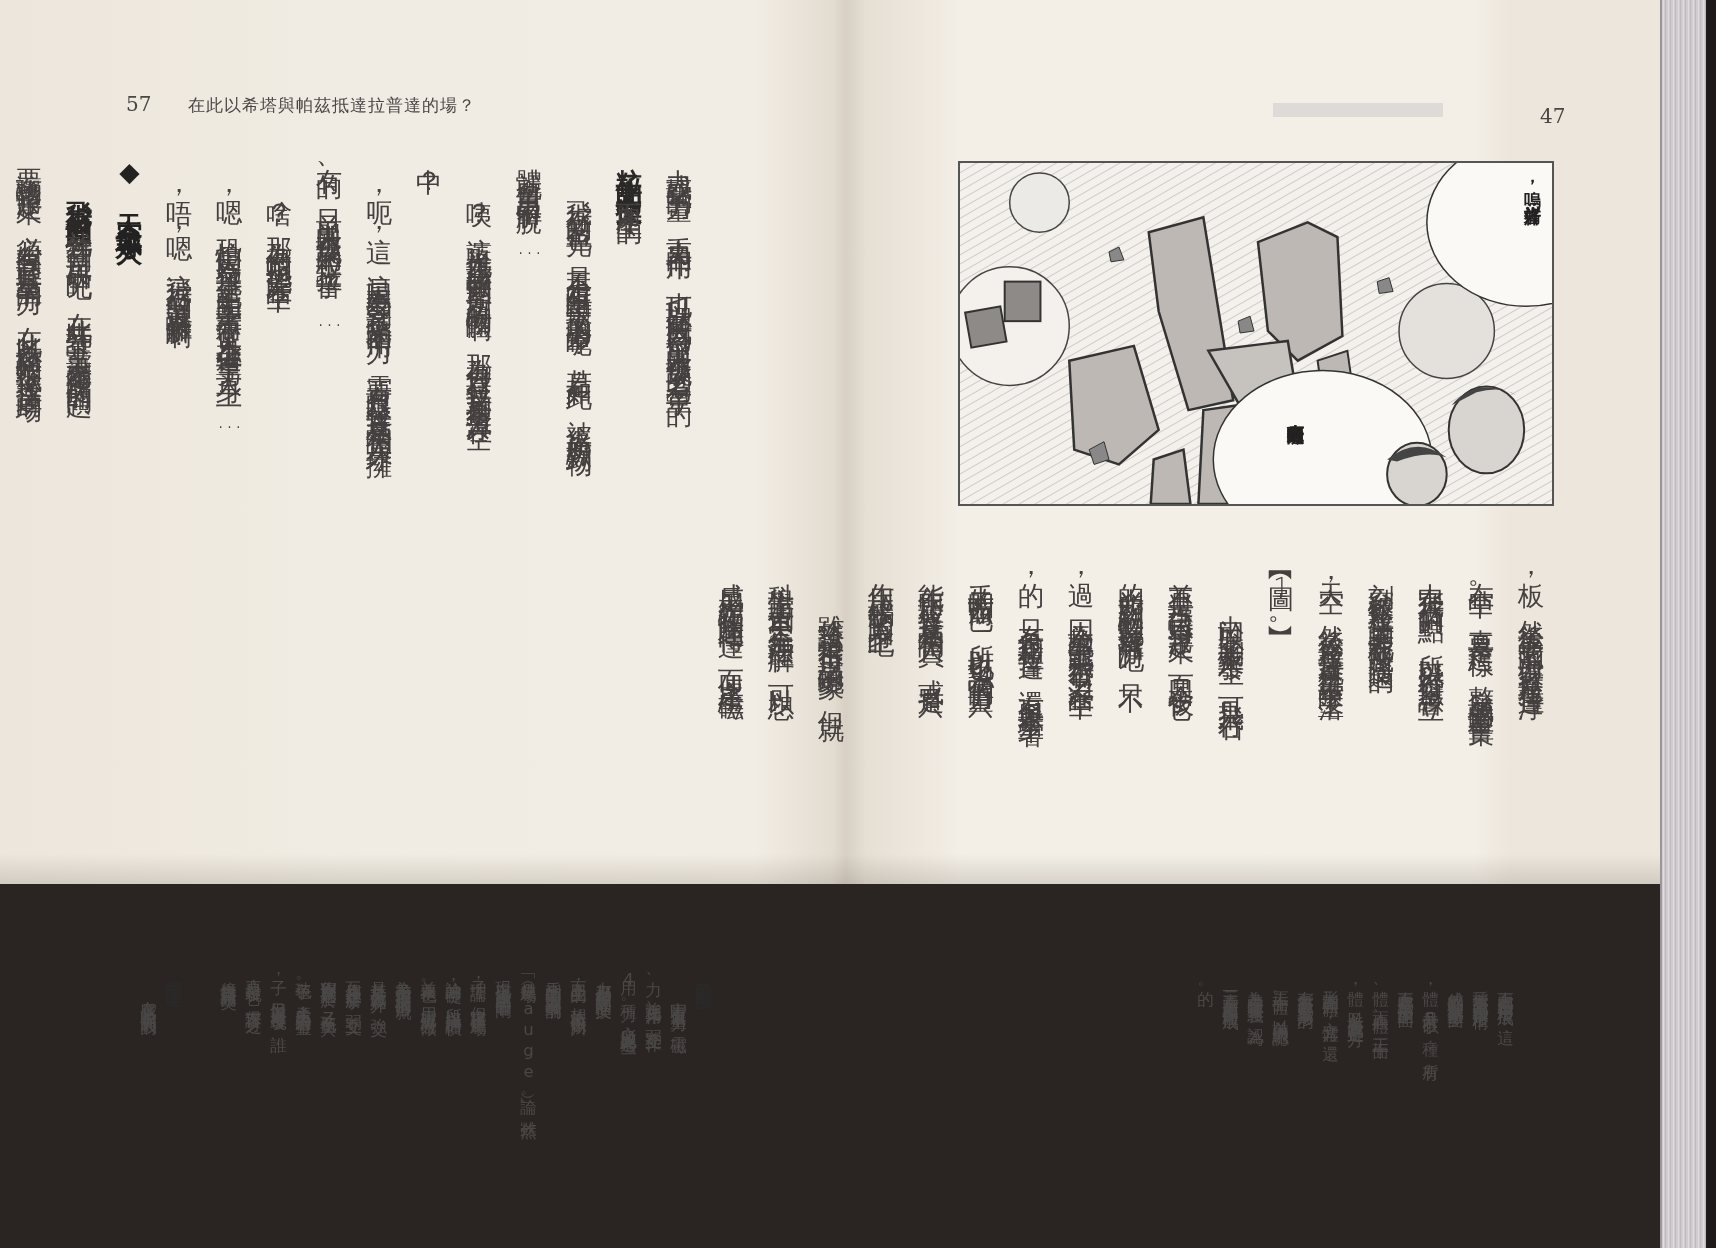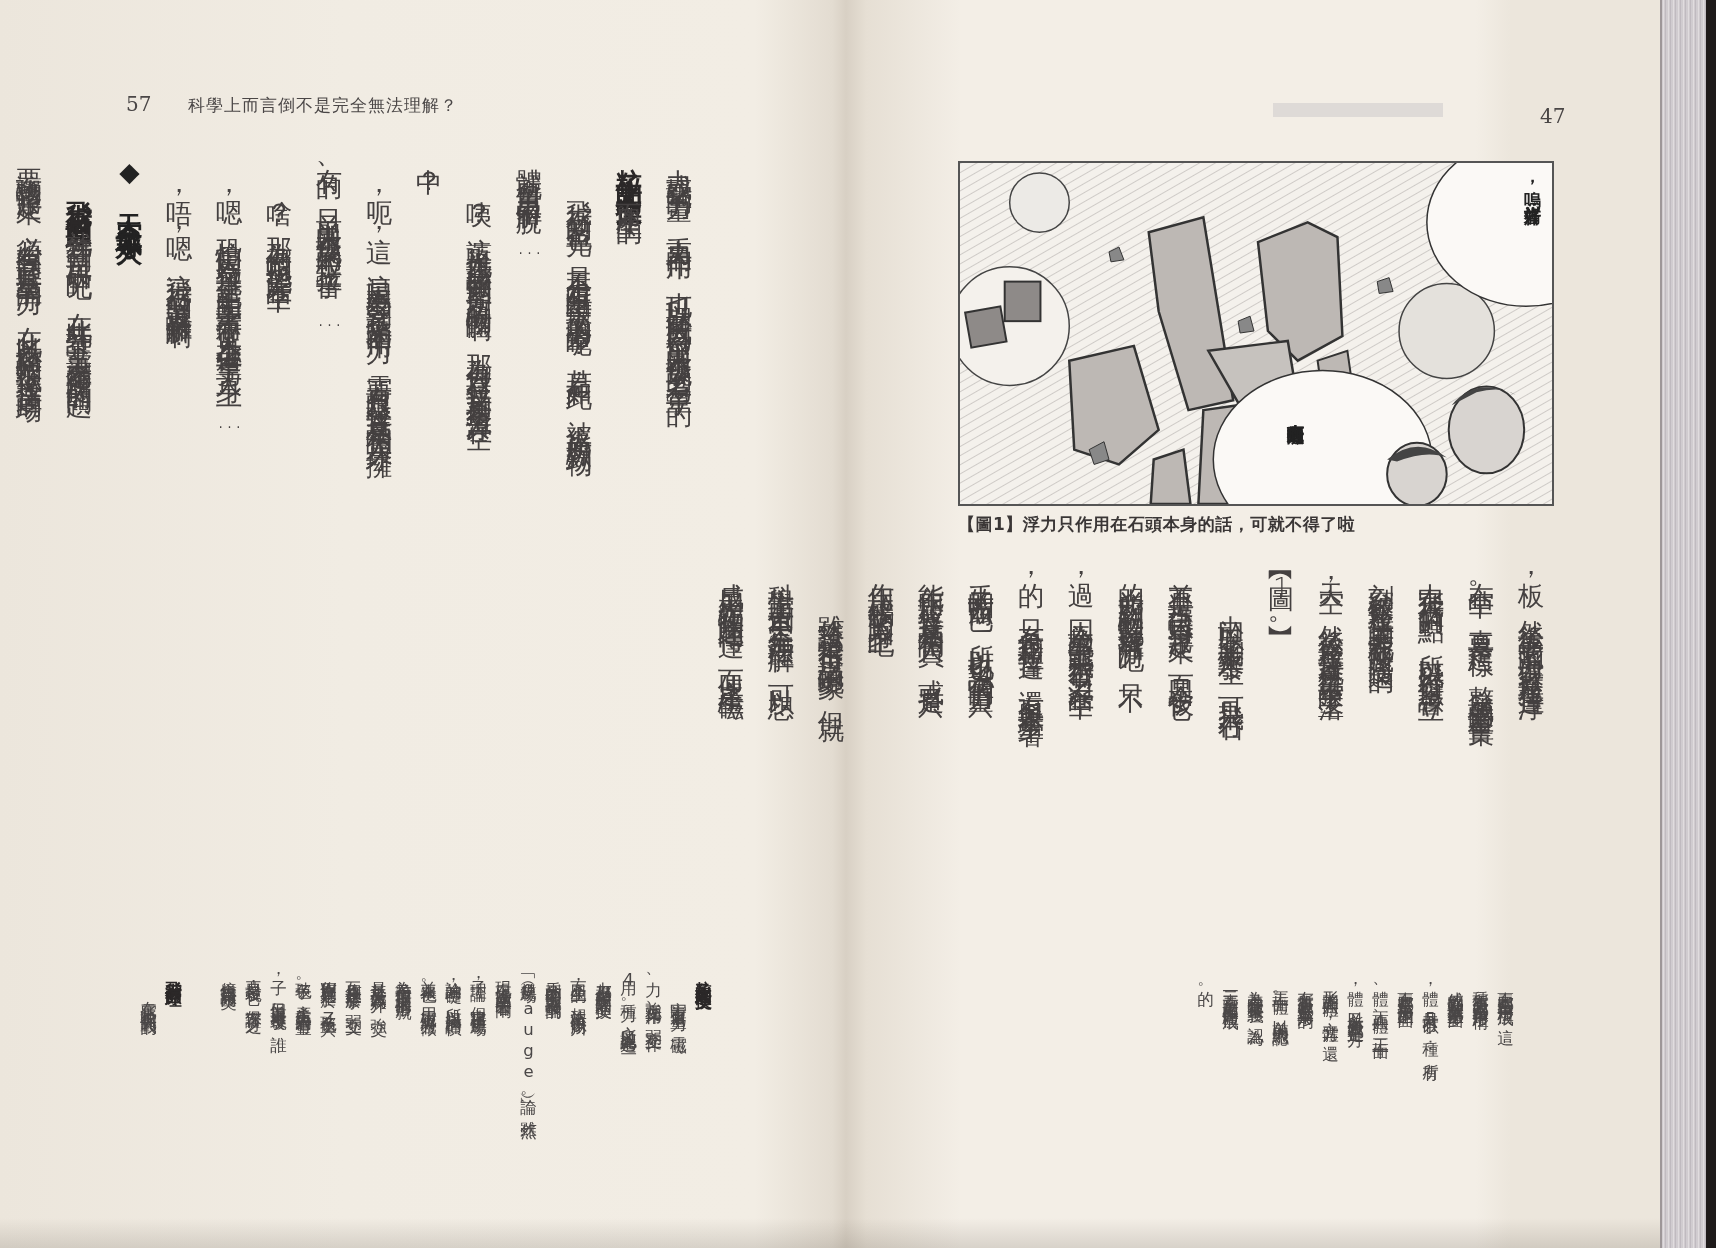--- a/index.html
+++ b/index.html
@@ -4,21 +4,21 @@
 <style>
   * { box-sizing: border-box; margin: 0; padding: 0; }
   html, body { width: 1716px; height: 1248px; overflow: hidden; }
   body {
     background: #2a2523;
     font-family: "DejaVu Serif", "Liberation Serif", serif;
     color: #3d3a3a;
     position: relative;
   }
   .spread {
-    position: absolute; left: 0; top: 0; width: 1716px; height: 1248px;
+    position: absolute; left: 0; top: 0; width: 1716px; height: 884px;
     background: linear-gradient(to right, #ece6dc 0%, #f1ece3 20%, #f2ede4 44%, #e3dcd1 48.5%, #d8d0c4 49.3%, #e6dfd4 50.5%, #f3eee6 56%, #f3eee6 86%, #ece6dc 88%);
   }
   .page-edges {
     position: absolute; top: 0; right: 0; width: 56px; height: 1248px;
     background: repeating-linear-gradient(to right, #c9c4c8 0px, #e8e4e6 2px, #b8b2b8 3px, #d8d4d8 5px);
     border-left: 2px solid #9d9698;
   }
   .page-edges::after {
     content: ""; position: absolute; right: 0; top: 0; width: 10px; height: 100%;
     background: #1e1a1a;
@@ -80,21 +80,21 @@
     font-family: "DejaVu Sans", sans-serif; font-size: 17px; font-weight: bold; color: #3a3636;
     letter-spacing: 0.5px;
   }
 </style>
 </head>
 <body>
 
 <div class="spread">
 
   <div class="page-num" style="left:126px; top:92px;">57</div>
-  <div class="running-head" style="left:188px; top:94px;">科學上而言倒不是完全無法理解？</div>
+  <div class="running-head" style="left:188px; top:94px;">在此以希塔與帕茲抵達拉普達的場？</div>
 
   <div class="vcol" style="right:1012px; top:148px; height:800px;">
     <p>力或靜電的力量。重力的作用，也可以理解成因為目前尚未被發現的名為「重子」的</p>
     <p><b>粒子之間的交換</b><span>而產生的。</span></p>
     <p class="indent">飛行石的藍色光，是不是有阻斷重子交換的力量呢？若是如此，被這光所照到物</p>
     <p>體就會自重力中解脫……</p>
     <p class="indent">咦？這藍光也應該會照到四周所有的物體啊，那為何只有拉普達和希塔會浮在空</p>
     <p>中？</p>
     <p class="indent">呃，這，這是因為要受到這藍光的作用力，需要有只限拉普達及其相關人員才擁</p>
     <p>有的、目前尚未被發現的粒子「拉普子」……</p>
@@ -172,21 +172,20 @@
       <ellipse cx="570" cy="60" rx="100" ry="85" fill="#fbf9f6" stroke="#333" stroke-width="1.5"></ellipse>
 
       <ellipse cx="530" cy="270" rx="38" ry="44" fill="#d8d4d0" stroke="#333" stroke-width="2"></ellipse>
       <path d="M495 245 Q520 215 560 235 Q545 225 520 232 Z" fill="#444"></path>
       <ellipse cx="460" cy="315" rx="30" ry="32" fill="#d8d4d0" stroke="#333" stroke-width="2"></ellipse>
       <path d="M430 300 Q460 275 490 298 Q470 290 440 302 Z" fill="#444"></path>
     </svg>
     <div class="bubble-text" style="right:8px; top:14px; height:120px;">嗚，好痛苦…</div>
     <div class="bubble-text" style="left:325px; top:250px; height:90px;">好危險的石頭啊！</div>
   </div>
-  <div class="caption">【圖1】浮力只作用在石頭本身的話，可就不得了啦</div>
 
   <div class="vcol" style="right:160px; top:562px; height:400px;">
     <p>板，然後靠著它的浮力撐著整座拉普達浮</p>
     <p>在空中。真要是這樣，整座城的重量會集</p>
     <p>中在飛行石的頂點，所以飛行石應該會立</p>
     <p>刻穿破整座拉普達的天花板而飛向遙遠的</p>
     <p>天空，然後整座拉普達就會從半空中墜落</p>
     <p>【圖1】。</p>
     <p class="indent">由於以上悲劇並未發生，可見飛行石</p>
     <p>並不是只讓自己本身浮起來，而是令被它</p>

